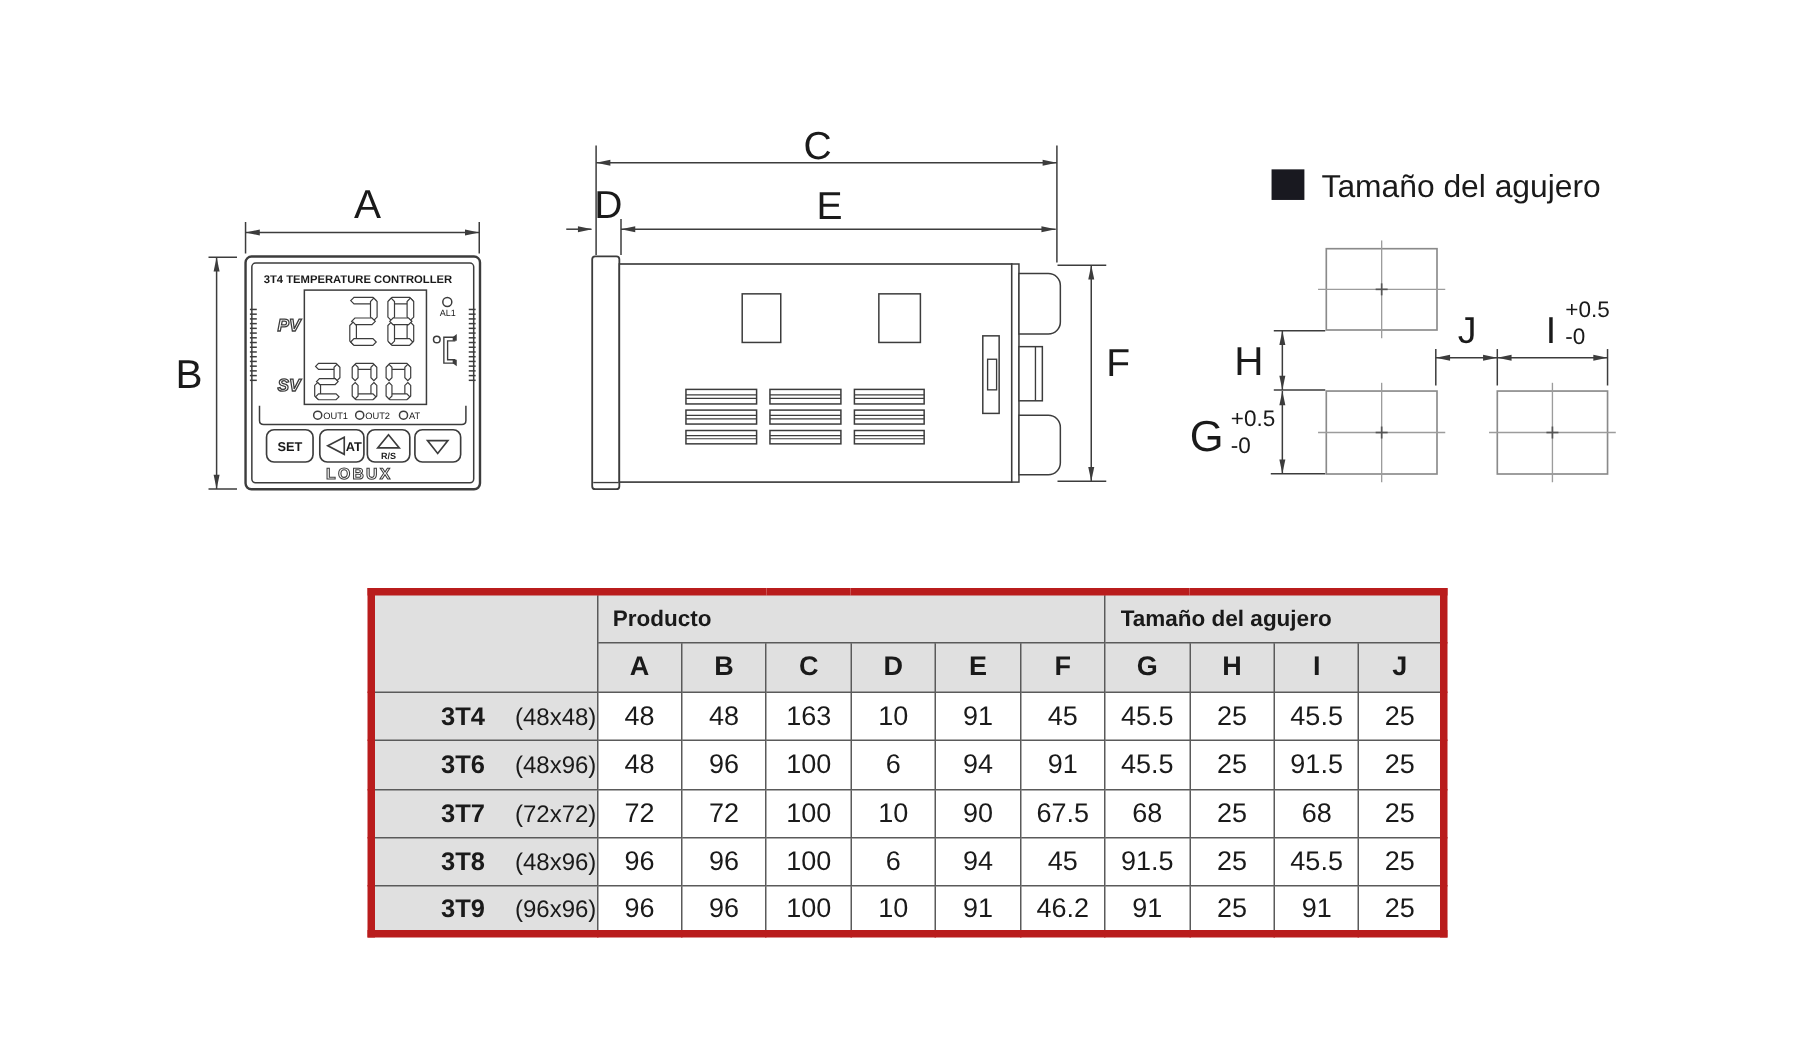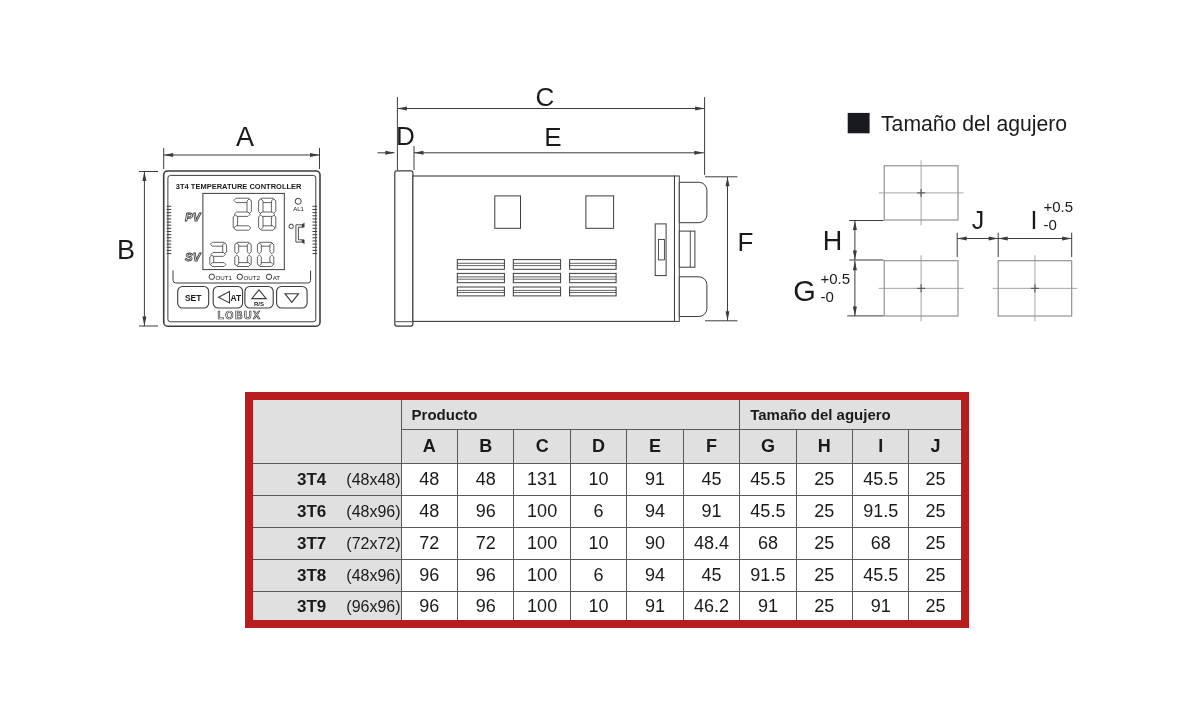--- a/index.html
+++ b/index.html
@@ -1,21 +1,21 @@
 <!DOCTYPE html>
 <html><head>
 <meta charset="utf-8">
 <style>
 html,body{margin:0;padding:0;background:#fff;}
 body{width:1200px;height:707px;position:relative;font-family:"Liberation Sans",sans-serif;overflow:hidden;}
 svg{position:absolute;left:0;top:0;}
 svg text{font-family:"Liberation Sans",sans-serif;}
 #tbl{position:absolute;left:245px;top:392px;border-collapse:collapse;table-layout:fixed;color:#1a1a1a;}
 #tbl td,#tbl th{border:1px solid #5a5a5a;padding:0;text-align:center;vertical-align:middle;}
-#tbl{border:8px solid #b91c1c;}
+#tbl{border:5px solid #b91c1c;}
 #tbl .hd{background:#e0e0e0;}
 #tbl .rl{background:#e0e0e0;text-align:left;padding-left:13px;font-weight:normal;}
 #tbl .rl b{font-size:17px;font-weight:bold;margin-left:31px;}
 #tbl .sz{font-size:16px;margin-left:20px;}
 #tbl .gh{text-align:left;padding-left:10px;font-size:15px;font-weight:bold;background:#e0e0e0;}
 #tbl .cl{font-size:18px;font-weight:bold;background:#e0e0e0;}
 #tbl tr.h1{height:33.6px;}
 #tbl tr.h2{height:33.6px;}
 #tbl tr.d{height:32.2px;font-size:18px;}
 </style>
@@ -395,21 +395,21 @@
         <td class="cl">G</td>
         <td class="cl">H</td>
         <td class="cl">I</td>
         <td class="cl">J</td>
       </tr>
 
 <tr class="d">
         <th class="rl"><b>3T4</b><span class="sz">(48x48)</span></th>
         <td>48</td>
         <td>48</td>
-        <td>131</td>
+        <td>163</td>
         <td>10</td>
         <td>91</td>
         <td>45</td>
         <td>45.5</td>
         <td>25</td>
         <td>45.5</td>
         <td>25</td>
       </tr>
 
 <tr class="d">
@@ -426,21 +426,21 @@
         <td>25</td>
       </tr>
 
 <tr class="d">
         <th class="rl"><b>3T7</b><span class="sz">(72x72)</span></th>
         <td>72</td>
         <td>72</td>
         <td>100</td>
         <td>10</td>
         <td>90</td>
-        <td>48.4</td>
+        <td>67.5</td>
         <td>68</td>
         <td>25</td>
         <td>68</td>
         <td>25</td>
       </tr>
 
 <tr class="d">
         <th class="rl"><b>3T8</b><span class="sz">(48x96)</span></th>
         <td>96</td>
         <td>96</td>

